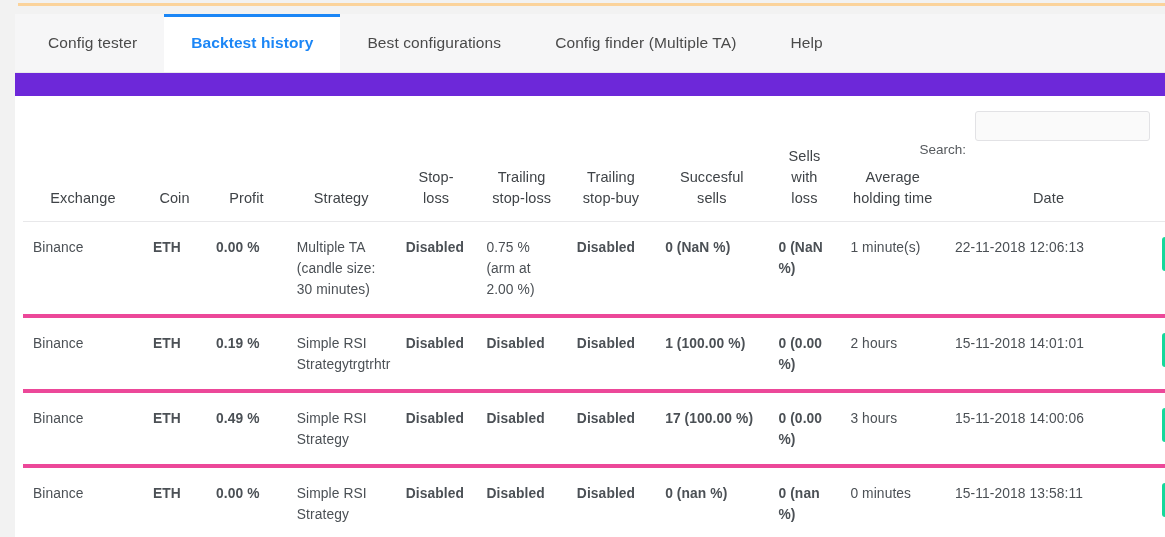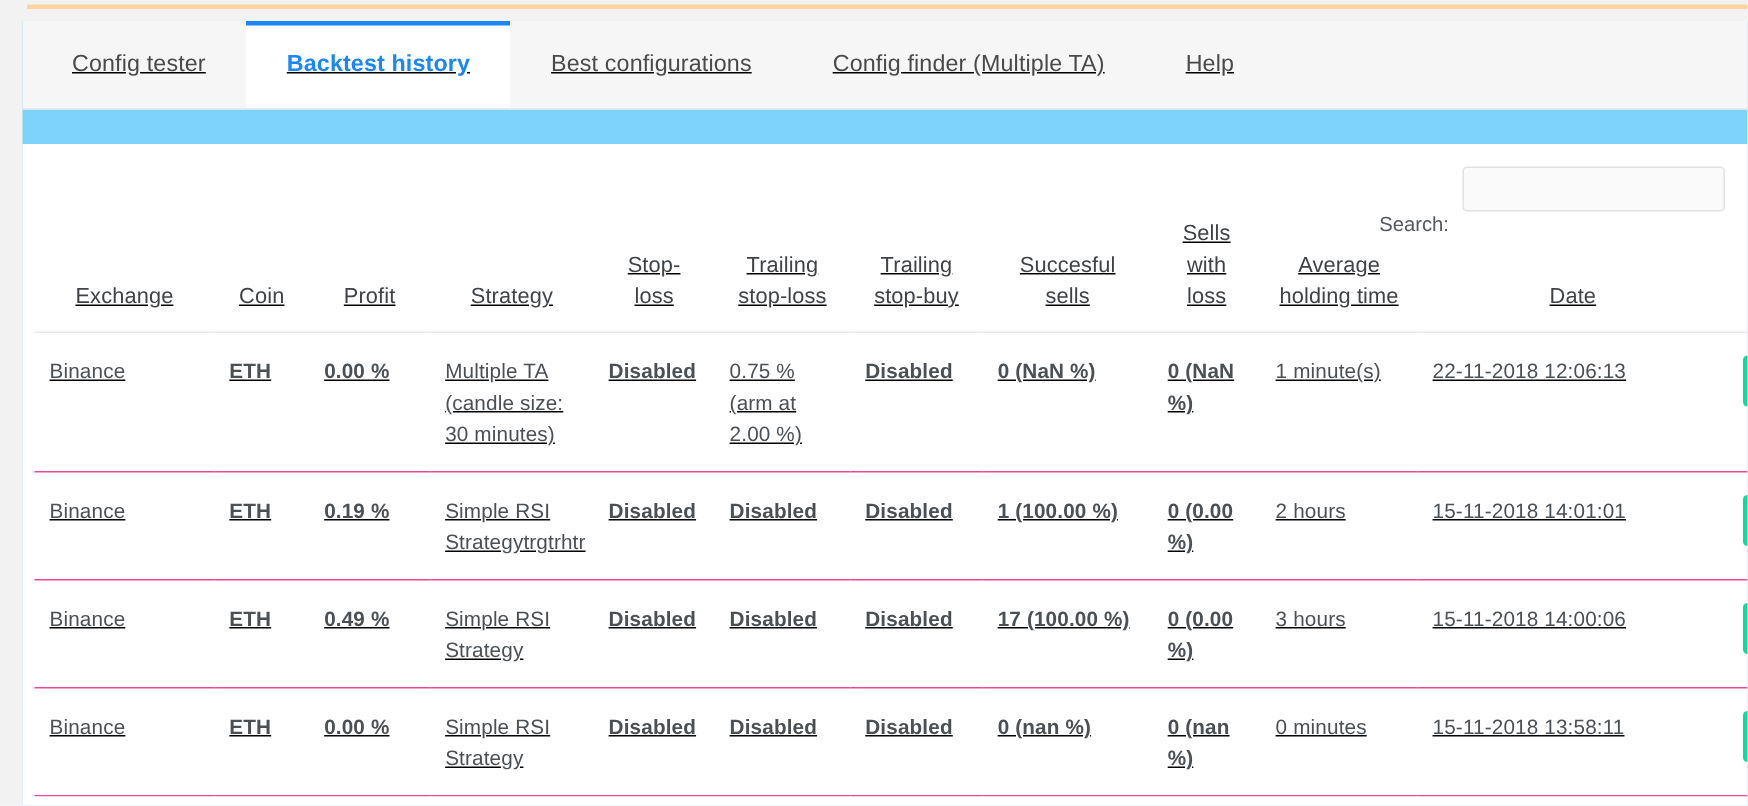--- a/index.html
+++ b/index.html
@@ -15,22 +15,21 @@
   
   #page { position: relative; width: 1165px; height: 537px; background: #f2f2f2; }
 
   .top-rule {
     position: absolute; top: 3px; left: 18px; right: 0;
     height: 3px; background: #fbd39b;
   }
 
   .card {
     position: absolute; top: 14px; left: 15px; right: 0; bottom: 0;
-    background: #7dd3fc;
-    text-decoration: underline;
+    background: #6d28d9;
   }
 
   
   .tab-bar {
     position: relative;
     height: 59px;
     background: #f6f6f7;
     border-bottom: 1px solid #e9e9ec;
     display: flex;
     align-items: stretch;
@@ -130,21 +129,21 @@
     line-height: 21px;
     letter-spacing: .1px;
   }
   .th-inner { position: relative; }
 
   table.dt tbody td {
     vertical-align: top;
     font-size: 13.8px;
     color: #4b5055;
     padding: 15px 10px 14px 10px;
-    border-bottom: 1px solid #ec4899;
+    border-bottom: 4px solid #ec4899;
     line-height: 21px;
     letter-spacing: .1px;
   }
   tbody tr:first-child td { border-top: none; }
 
   .c-coin { font-weight: bold; color: #3b4045; }
   .c-pos  { color: #18d39a; font-weight: bold; }
   .c-neg  { color: #fb7a6e; font-weight: bold; }
   .c-muted{ color: #4b5055; }
 

